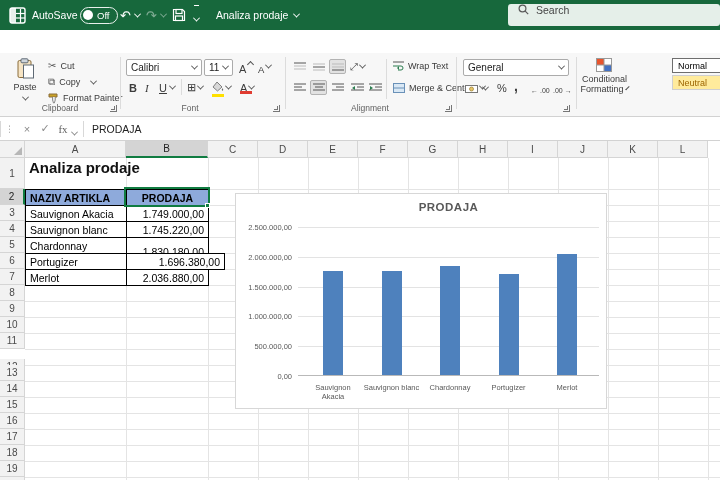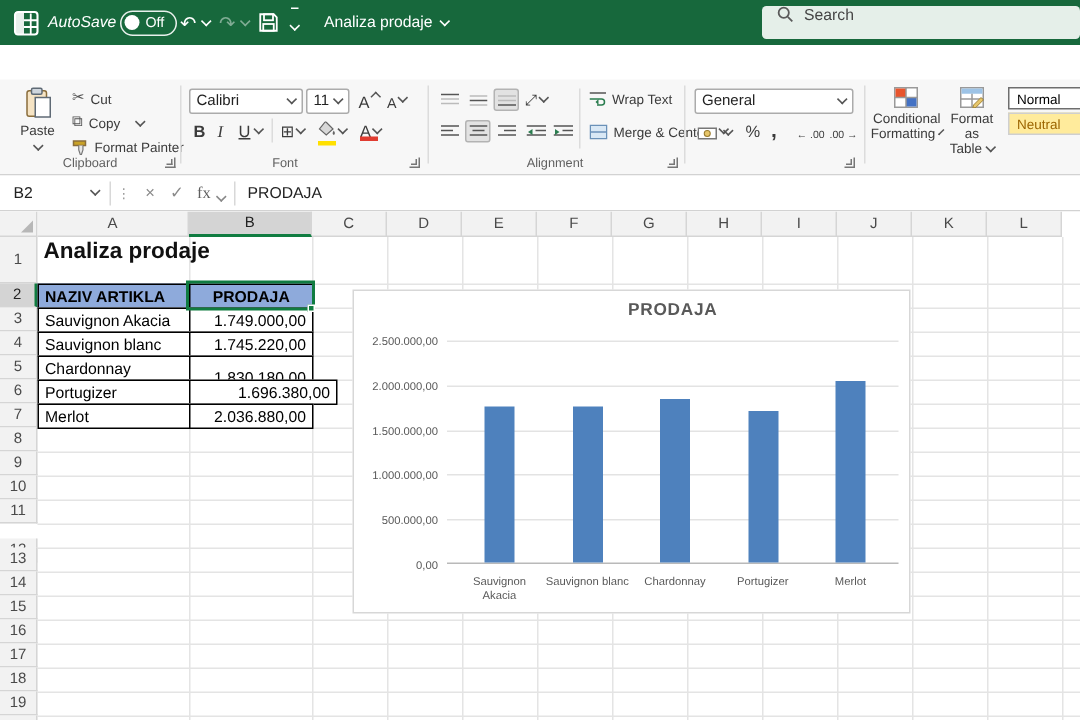--- a/index.html
+++ b/index.html
@@ -86,21 +86,21 @@
   <div id="titlebar">
     <div class="tb" style="left:9px;">
       <svg width="17" height="17" viewBox="0 0 17 17">
         <rect x="1" y="1" width="15" height="15" rx="2" fill="none" stroke="#fff" stroke-width="1.4"></rect>
         <rect x="1" y="1" width="6" height="15" fill="#fff" opacity=".9"></rect>
         <line x1="7" y1="6.5" x2="16" y2="6.5" stroke="#fff" stroke-width="1.2"></line>
         <line x1="7" y1="11" x2="16" y2="11" stroke="#fff" stroke-width="1.2"></line>
         <line x1="11.5" y1="2" x2="11.5" y2="16" stroke="#fff" stroke-width="1.2"></line>
       </svg>
     </div>
-    <div class="tb tb-label" style="left:32px;font-style:italic;">AutoSave</div>
+    <div class="tb tb-label" style="left:32px;">AutoSave</div>
     <div class="tb" style="left:80px;">
       <div id="autosave-pill">
           <div class="knob"></div>
           <span>Off</span>
         </div>
     </div>
     <div class="tb qat-btn" style="left:120px;"><span>↶</span>&nbsp;<span class="chev" style="color:#fff;"></span></div>
     <div class="tb qat-btn dim" style="left:146px;"><span>↷</span>&nbsp;<span class="chev" style="color:#fff;"></span></div>
     <div class="tb" style="left:172px;">
       <svg width="14" height="14" viewBox="0 0 14 14">
@@ -316,45 +316,27 @@
           <rect x="8" y="7" width="7" height="6" fill="#4472C4"></rect>
         <line x1="8" y1="0.5" x2="8" y2="13.5" stroke="#999"></line>
           <line x1="0.5" y1="7" x2="15.5" y2="7" stroke="#999"></line>
       </svg>
       <div>Conditional</div>
       <div style="display:flex;align-items:center;justify-content:center;gap:3px;">
           <span>Formatting</span>
           <span class="chev" style="color:#555;"></span>
         </div>
     </div>
-    <div style="position:absolute;left:628px;top:5px;width:40px;text-align:center;">
-      <svg width="16" height="14" viewBox="0 0 16 14">
-        <rect x="0.5" y="0.5" width="15" height="13" fill="#fff" stroke="#999"></rect>
-        <rect x="1" y="1" width="14" height="3.5" fill="#9DC3E6"></rect>
-        <line x1="0.5" y1="8" x2="15.5" y2="8" stroke="#999"></line>
-          <line x1="8" y1="4.5" x2="8" y2="13.5" stroke="#999"></line>
-        <path d="M9 12 l5-5 1.6 1.6 -5 5 -2 .4 z" fill="#e7c66a" stroke="#9a7c2e" stroke-width=".6"></path>
-      </svg>
-      <div>Format as</div>
-      <div style="display:flex;align-items:center;justify-content:center;gap:3px;">
-          <span>Table</span>
-          <span class="chev" style="color:#555;"></span>
-        </div>
-    </div>
     <div id="style-gallery" style="position: absolute; left: 672px; top: 5px;">
         <div class="stylebox" style="top: 0px; position: absolute; left: 0px; background: rgb(255, 255, 255); color: rgb(0, 0, 0); border: 1px solid rgb(110, 110, 110);">Normal</div>
         <div class="stylebox" style="top: 17px; position: absolute; left: 0px; background: rgb(255, 235, 156); color: rgb(156, 101, 0); border: 1px solid rgb(207, 207, 207);">Neutral</div>
       </div>
   </div>
 
   <div id="formulabar">
-    <div id="namebox">
-        <span>B2</span>
-        <span class="chev" style="color:#555;"></span>
-      </div>
     <div class="fb-sep"></div>
     <div style="color:#9a9a9a;font-size:9px;padding:0 4px;">⋮</div>
     <div class="fb-ic">×</div>
     <div class="fb-ic">✓</div>
     <div class="fb-ic" id="fx-label">fx</div>
     <div style="padding-top:4px;"><span class="chev" style="color:#888;"></span></div>
     <div class="fb-sep" style="margin-left:6px;"></div>
     <div id="formula-input">PRODAJA</div>
   </div>
 

